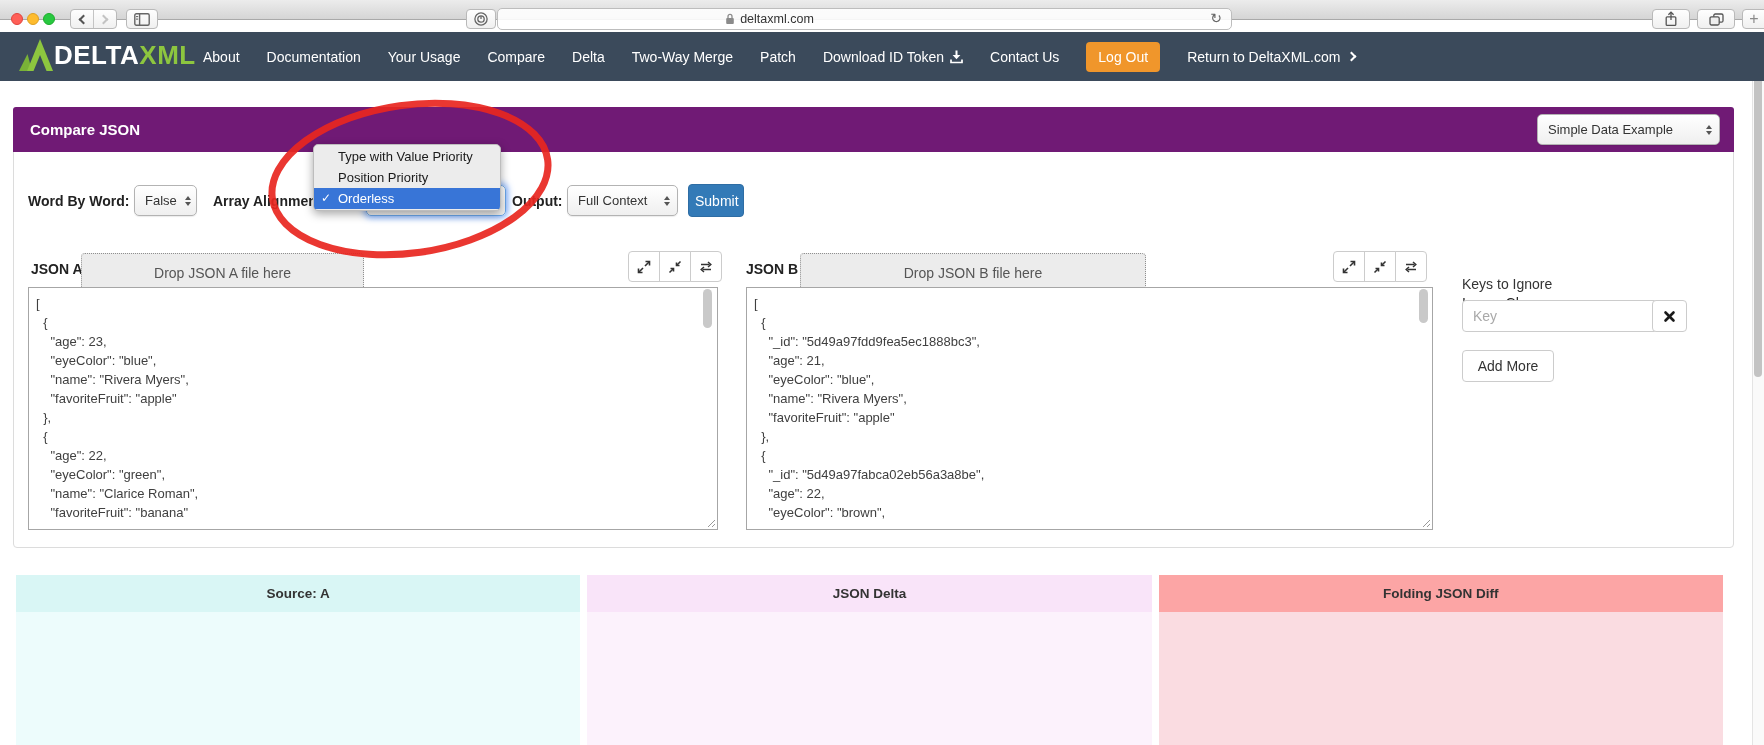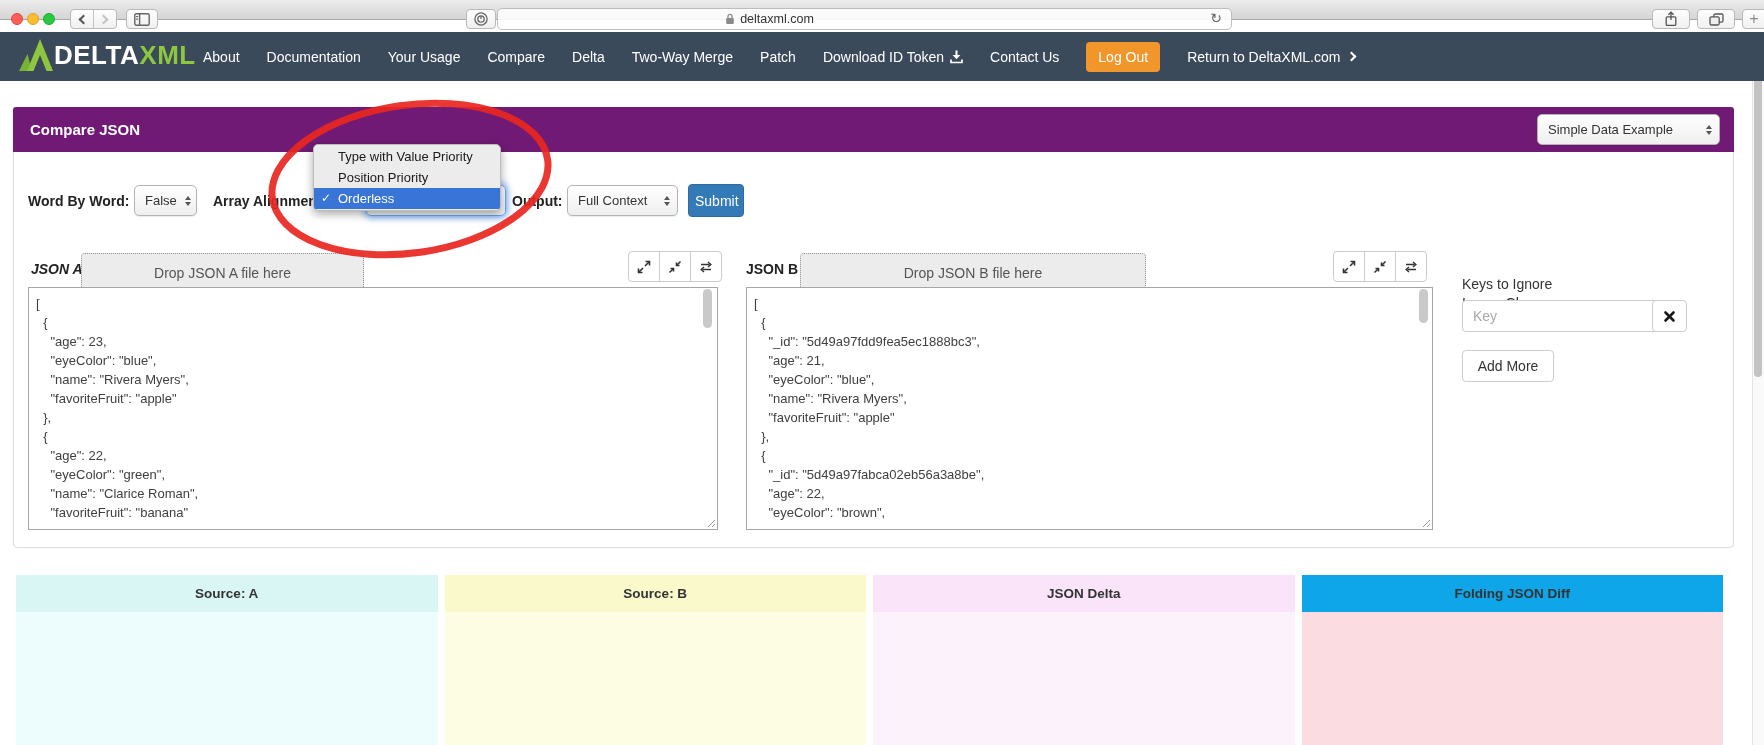--- a/index.html
+++ b/index.html
@@ -105,21 +105,21 @@
           border-radius:4px;font-size:14px;color:#333;}
 
   
   .results{position:absolute;left:16px;top:575px;width:1707px;display:flex;gap:7px;}
   .rpanel{flex:1;display:flex;flex-direction:column;}
   .rhead{height:37px;display:flex;align-items:center;justify-content:center;font-size:13.5px;font-weight:bold;color:#333;}
   .rbody{height:133px;}
   .r0 .rhead{background:#d9f6f5;} .r0 .rbody{background:#edfcfc;}
   .r1 .rhead{background:#f9f9cb;} .r1 .rbody{background:#fdfde4;}
   .r2 .rhead{background:#f9e4f9;} .r2 .rbody{background:#fcf2fc;}
-  .r3 .rhead{background:#0ea5e9;} .r3 .rbody{background:#fadce1;}
+  .r3 .rhead{background:#fca5a5;} .r3 .rbody{background:#fadce1;}
 
   .annot{position:absolute;left:0;top:0;width:1764px;height:745px;pointer-events:none;z-index:50;}
 </style>
 </head>
 <body>
 
 <div id="stage">
 
   <div class="chrome">
     <span class="light red"></span>
@@ -268,21 +268,21 @@
   <div class="msel sel-out">
     <span>Full Context</span>
     <span class="arrows">
         <i class="up"></i>
         <i class="dn"></i>
       </span>
   </div>
 
   <button class="submit-btn">Submit</button>
 
-  <span class="json-label" style="left:31px;font-style:italic;">JSON A</span>
+  <span class="json-label" style="left:31px;">JSON A</span>
   <div class="dropzone" style="left:81px;width:283px;">Drop JSON A file here</div>
   <div class="bgroup" style="left:628px;">
     <button class="bgbtn">
       <svg width="16" height="16" viewBox="0 0 16 16">
         <path d="M9.5 2.5 H13.5 V6.5" fill="none" stroke="#333" stroke-width="1.6"></path>
         <line x1="13.5" y1="2.5" x2="9" y2="7" stroke="#333" stroke-width="1.6"></line>
         <path d="M6.5 13.5 H2.5 V9.5" fill="none" stroke="#333" stroke-width="1.6"></path>
         <line x1="2.5" y1="13.5" x2="7" y2="9" stroke="#333" stroke-width="1.6"></line>
       </svg>
     </button>
@@ -376,24 +376,20 @@
       <line x1="10.5" y1="2.5" x2="2.5" y2="10.5" stroke="#1a1a1a" stroke-width="2.6" stroke-linecap="round"></line>
     </svg>
   </button>
   <button class="ig-add">Add More</button>
 
   <div class="results">
     <div class="rpanel r0">
       <div class="rhead">Source: A</div>
       <div class="rbody"></div>
     </div>
-    <div class="rpanel r1">
-      <div class="rhead">Source: B</div>
-      <div class="rbody"></div>
-    </div>
     <div class="rpanel r2">
       <div class="rhead">JSON Delta</div>
       <div class="rbody"></div>
     </div>
     <div class="rpanel r3">
       <div class="rhead">Folding JSON Diff</div>
       <div class="rbody"></div>
     </div>
   </div>
 

